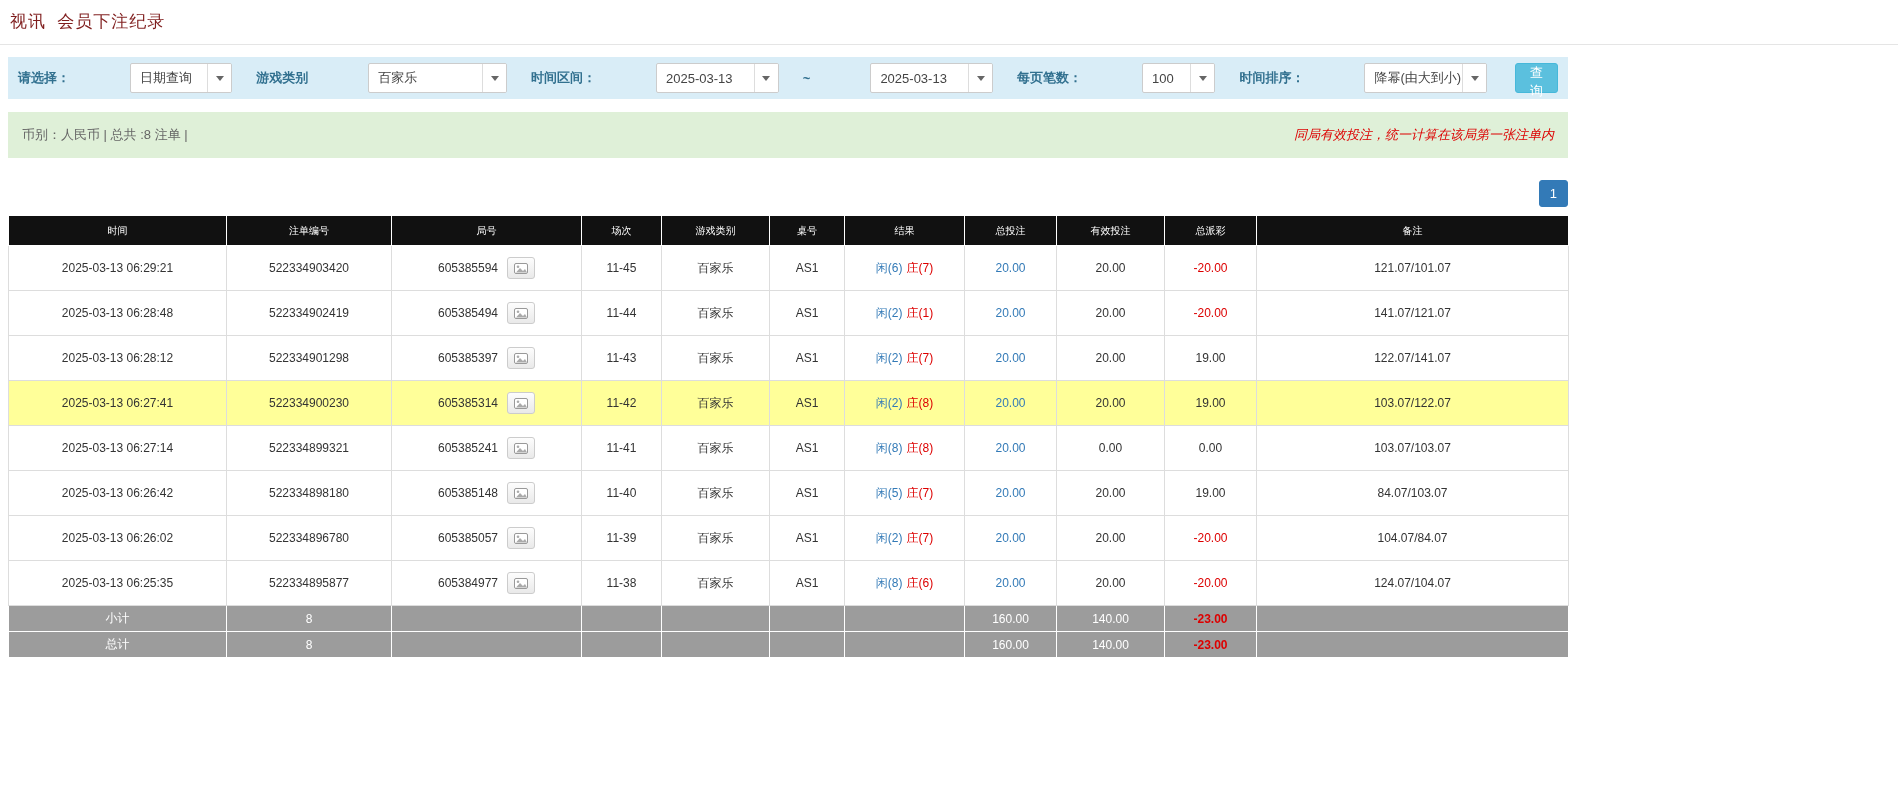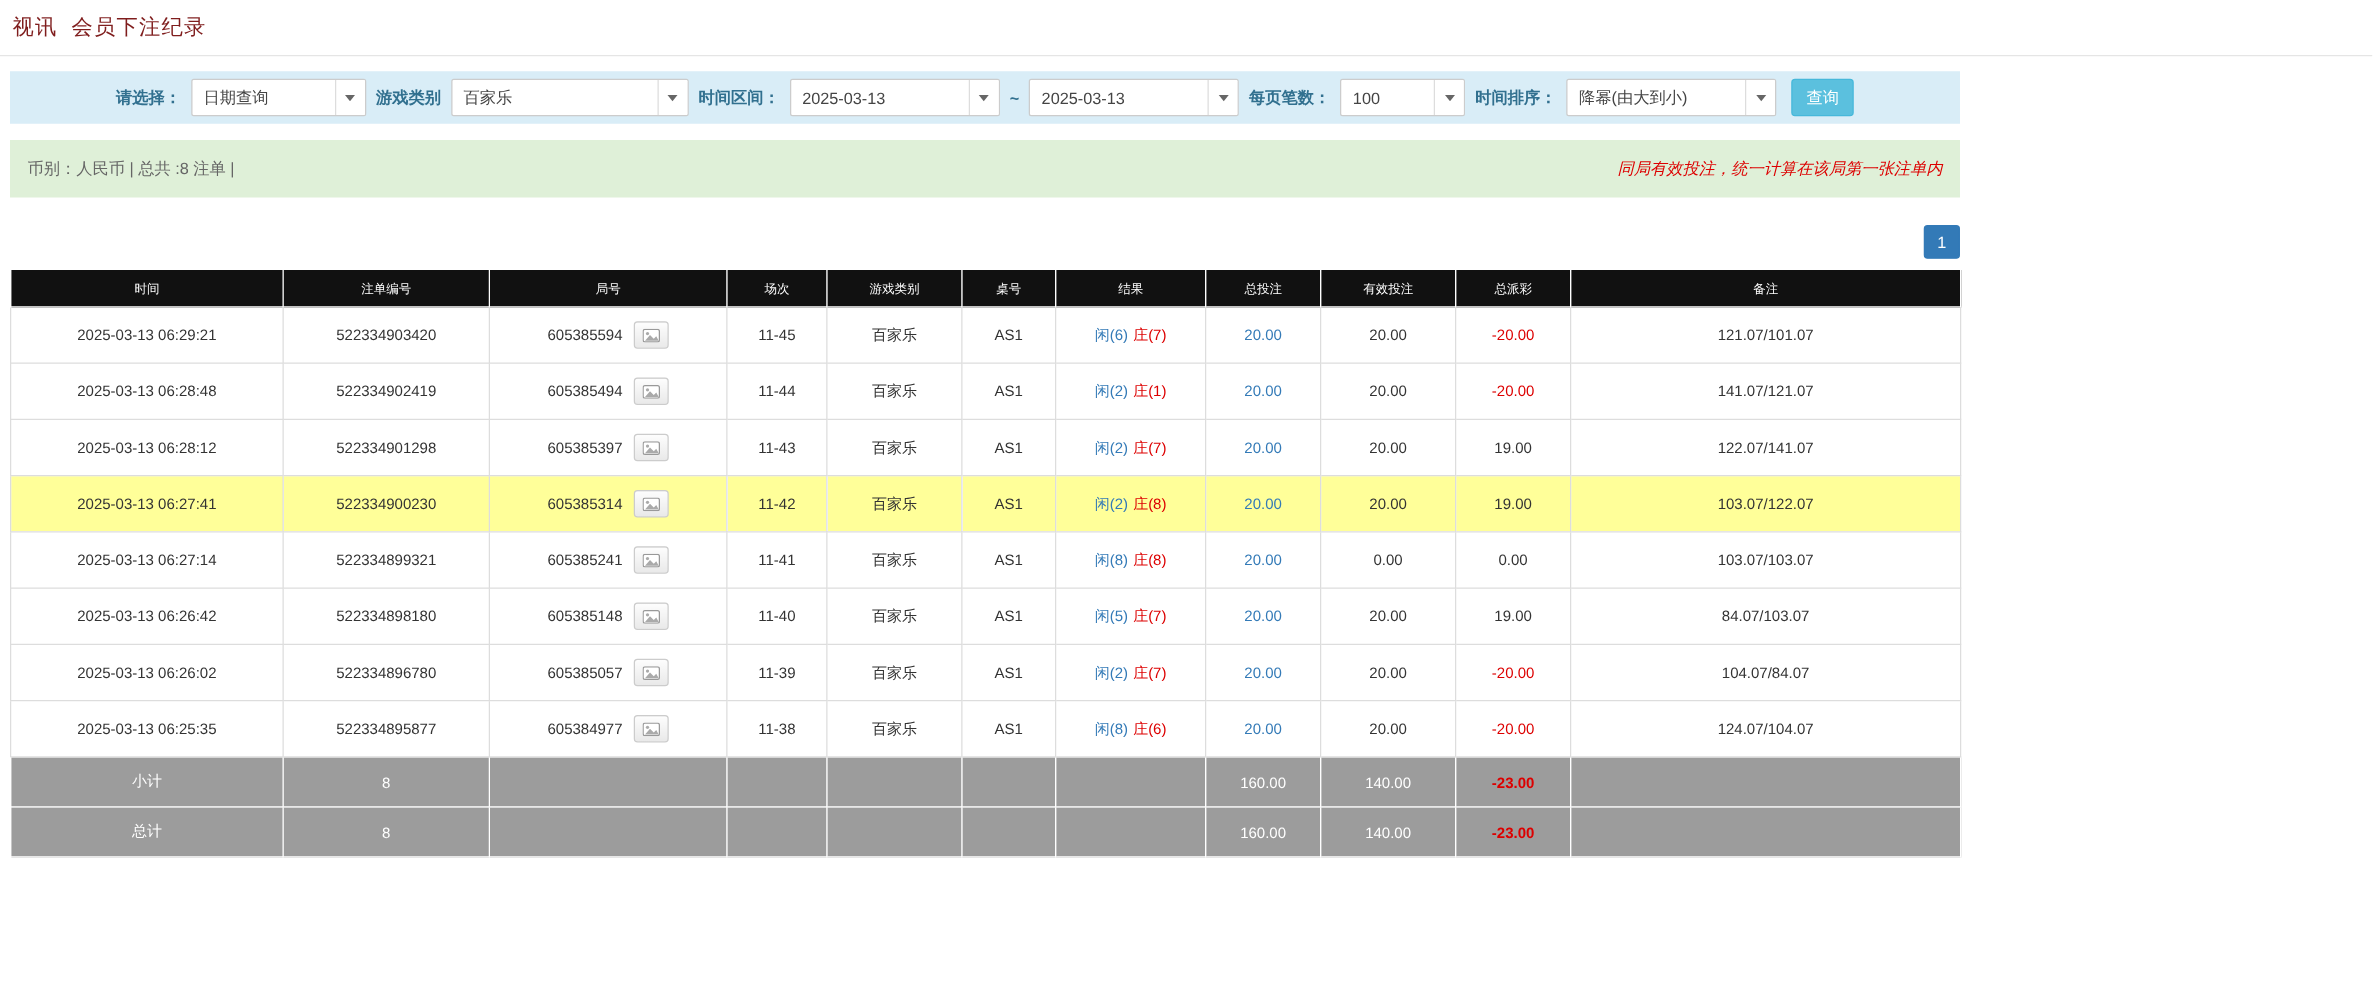--- a/index.html
+++ b/index.html
@@ -20,43 +20,43 @@
     color: #7f1d1d;
     letter-spacing: 1px;
     font-family: Liberation Mono, monospace;
   }
   .content { width: 1568px; padding: 10px 0 30px 8px; }
 
   
   .filter-bar {
     display: flex;
     align-items: center;
-    gap: 8px;
+    gap: 24px;
     background: var(--filter-bg, #d9edf7);
     padding: 6px 10px;
     height: 42px;
     margin-top: 2px;
-    justify-content: center;
   }
   .flabel {
     color: #31708f;
     font-weight: bold;
     font-size: 13px;
     white-space: nowrap;
   }
   .select {
     display: flex;
     align-items: center;
     justify-content: space-between;
     background: #fff;
     border: 1px solid #ccc;
     border-radius: 2px;
     height: 30px;
     cursor: pointer;
     overflow: hidden;
+    margin-left: 36px;
   }
   .select .val {
     padding: 0 9px;
     font-size: 13px;
     color: #444;
     white-space: nowrap;
     overflow: hidden;
   }
   .caret-box {
     width: 24px;
@@ -151,21 +151,21 @@
   }
   tr.highlight td { background: var(--highlight-yellow, #ffff99); }
   td.blue { color: var(--accent-blue, #337ab7); }
   .player { color: var(--player-blue, #337ab7); margin-right: 4px; }
   .banker { color: var(--banker-red, #dd0000); }
   tbody td.neg, tfoot td.neg { color: var(--negative-red, #dd0000); }
   tfoot td {
     background: var(--footer-gray, #9c9c9c);
     color: #fff;
     border: 1px solid #fff;
-    height: 40px;
+    height: 26px;
     text-align: center;
     font-size: 12px;
   }
   tfoot td.neg { font-weight: bold; }
   .replay-btn {
     display: inline-flex;
     align-items: center;
     justify-content: center;
     width: 28px;
     height: 22px;

